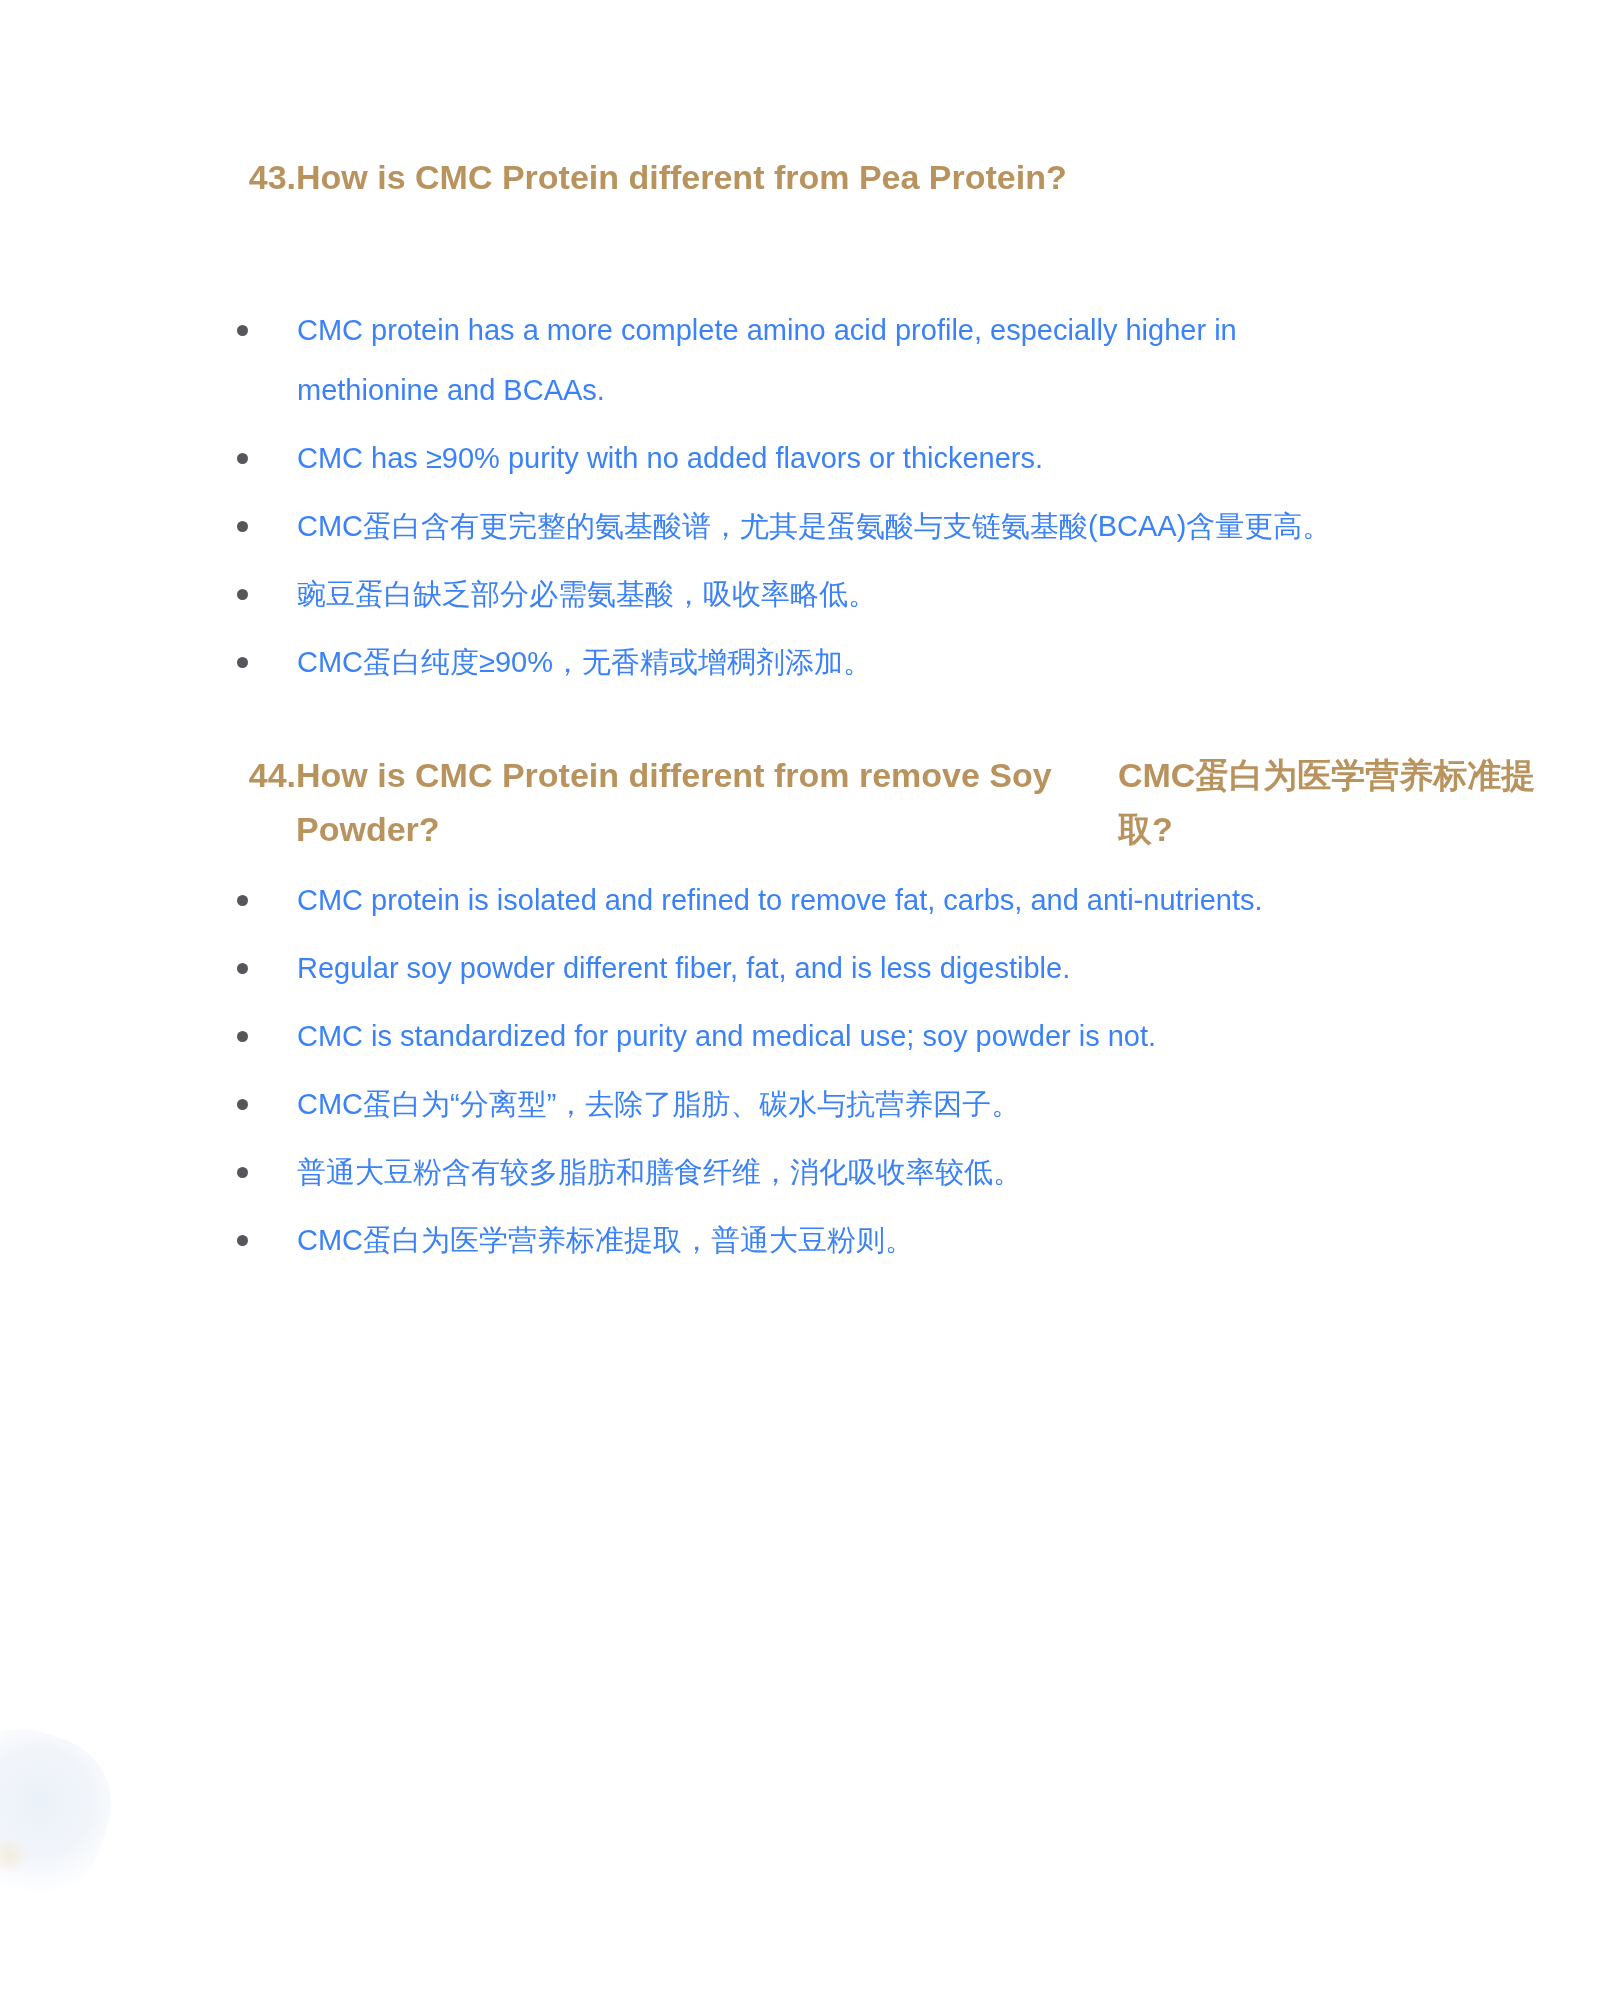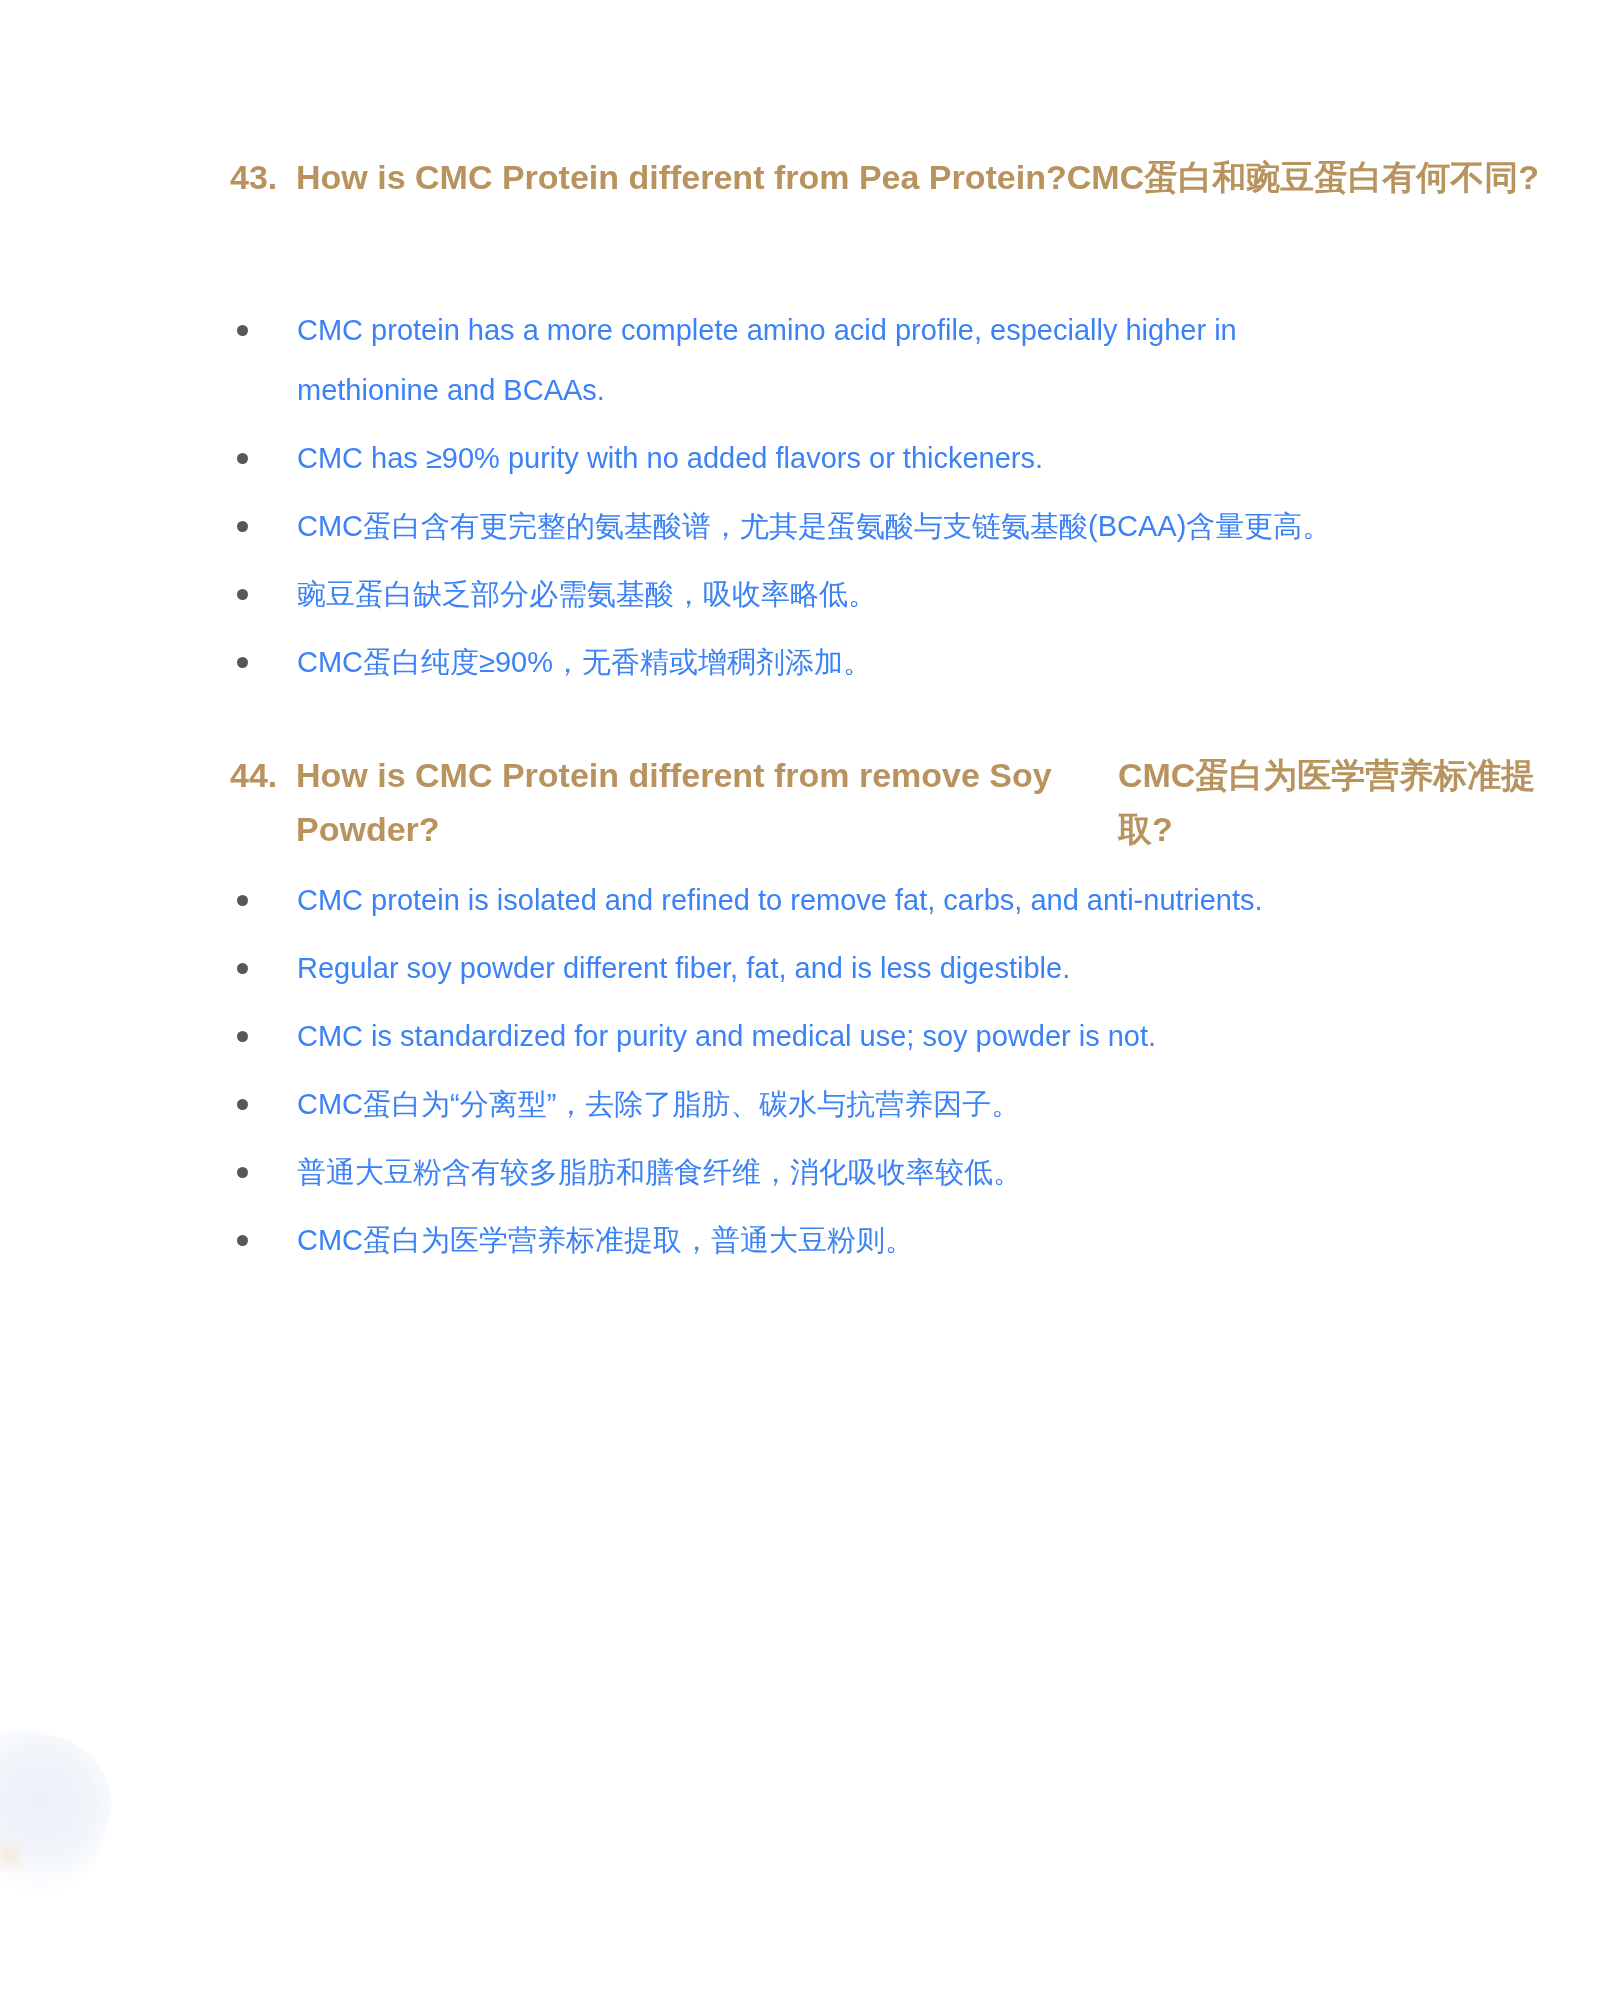--- a/index.html
+++ b/index.html
@@ -22,20 +22,21 @@
   .faq-heading {
     display: flex;
     align-items: flex-start;
     color: #B9935E;
     font-size: 34px;
     font-weight: 700;
     line-height: 54px;
   }
   .q-num {
     flex: 0 0 66px;
+    text-align: right;
   }
   .q-lines {
     display: flex;
     flex-direction: row;
   }
   
   ul.bullets {
     list-style: none;
     margin: 0;
   }
@@ -93,21 +94,20 @@
 <body>
 
 <div class="page">
   <div class="content">
 
     <section class="section-43">
       <h2 class="faq-heading">
         <span class="q-num">43.</span>
         <span class="q-lines">
           <span>How is CMC Protein different from Pea Protein?</span>
-          <span>CMC蛋白和豌豆蛋白有何不同?</span>
         </span>
       </h2>
       <ul class="bullets gap-large">
         <li>CMC protein has a more complete amino acid profile, especially higher in
 methionine and BCAAs.</li>
         <li>CMC has ≥90% purity with no added flavors or thickeners.</li>
         <li>CMC蛋白含有更完整的氨基酸谱，尤其是蛋氨酸与支链氨基酸(BCAA)含量更高。</li>
         <li>豌豆蛋白缺乏部分必需氨基酸，吸收率略低。</li>
         <li>CMC蛋白纯度≥90%，无香精或增稠剂添加。</li>
       </ul>

